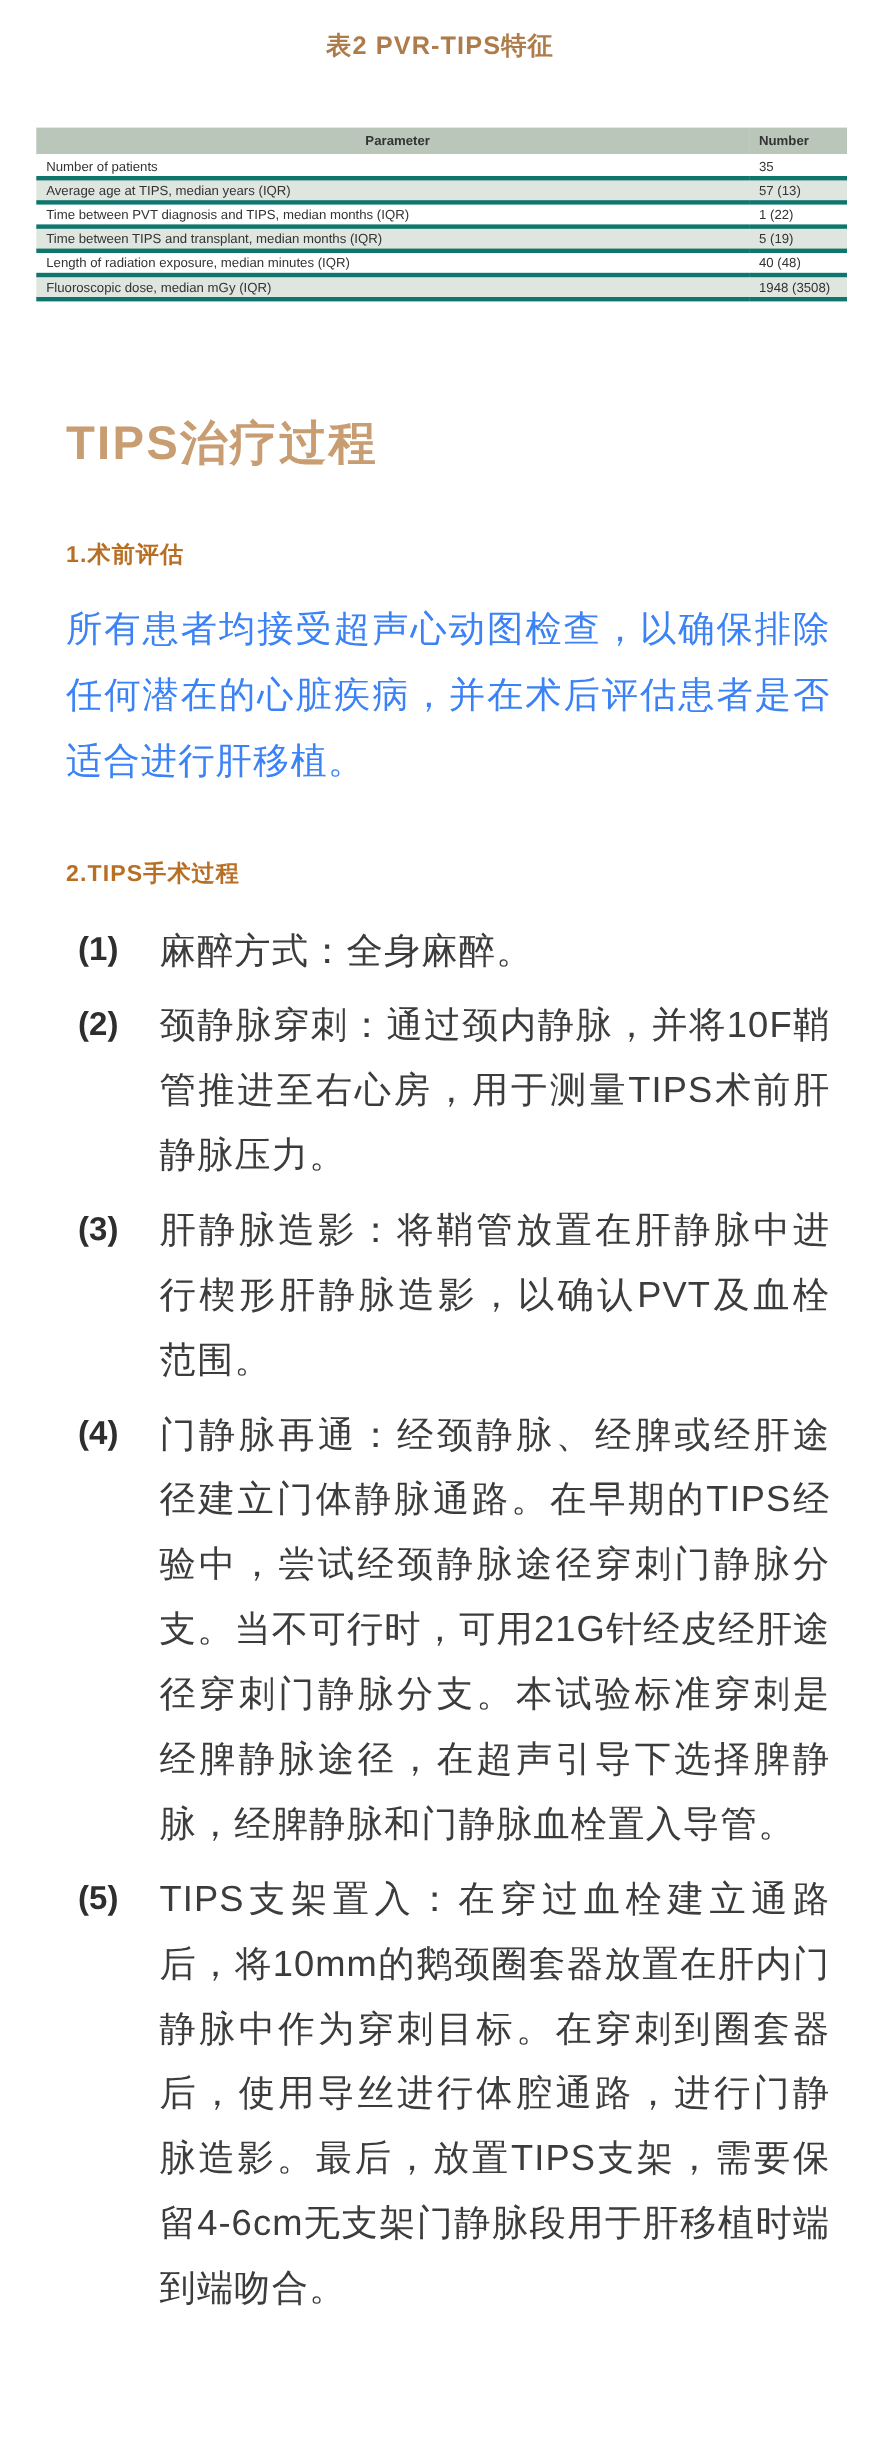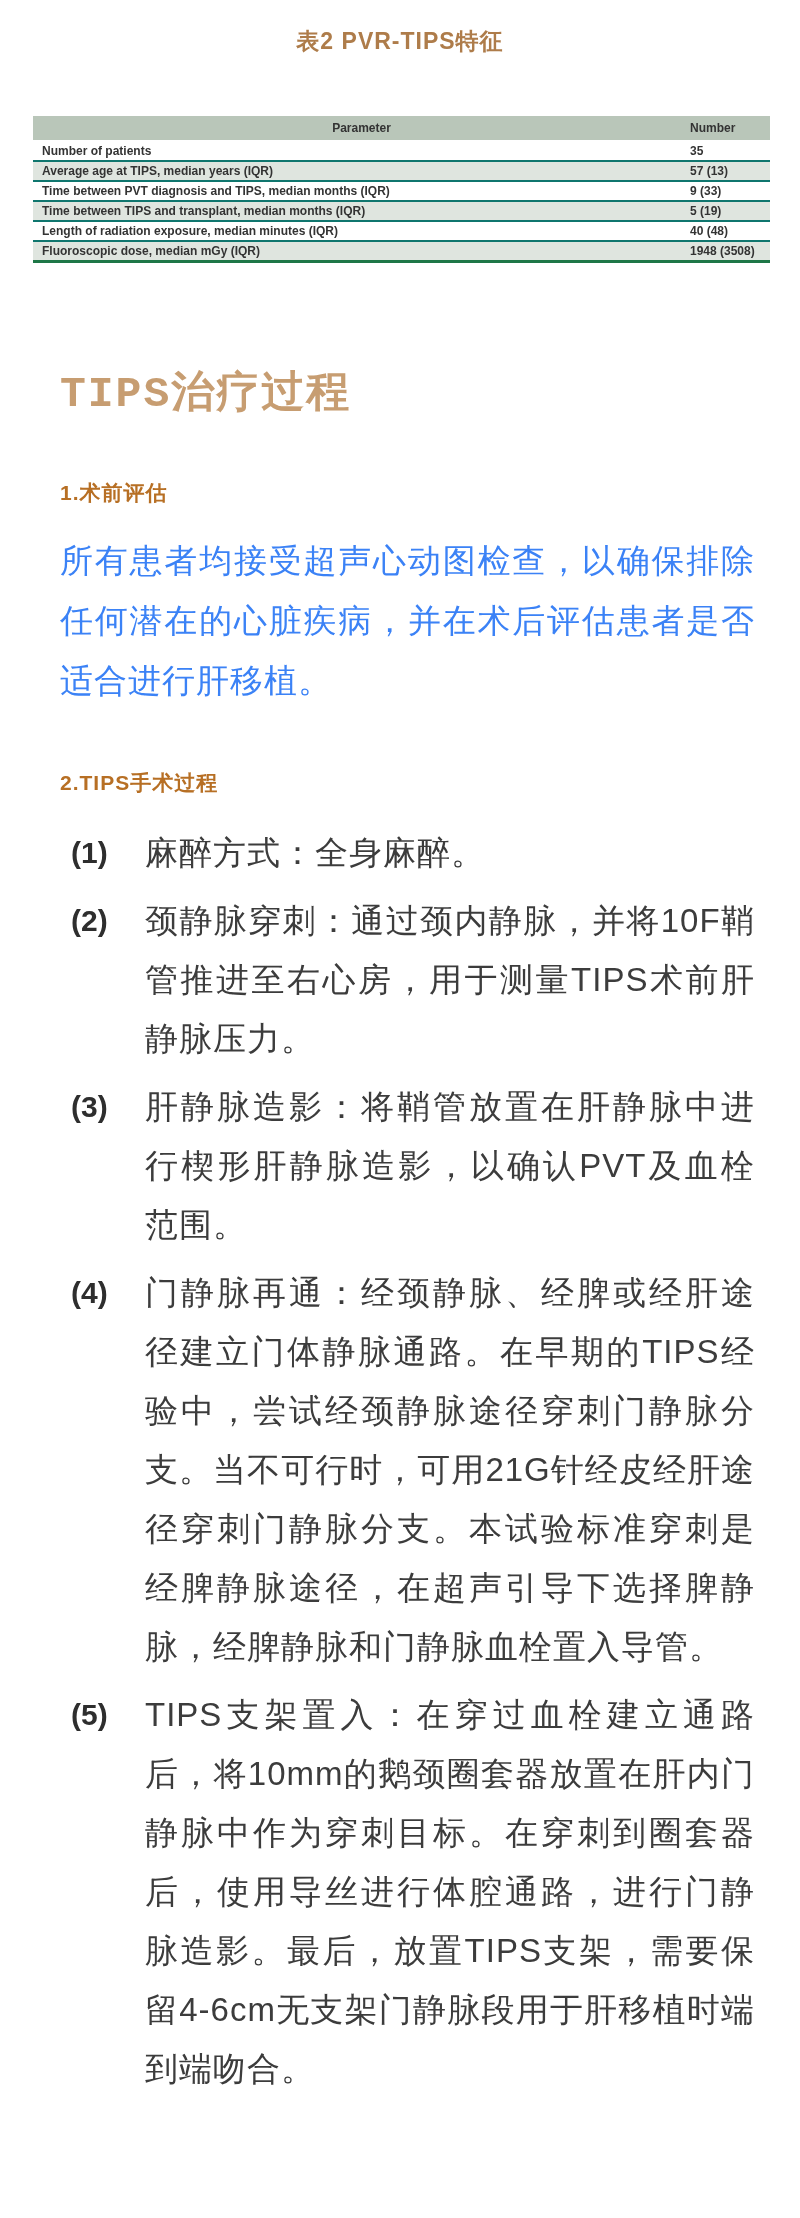--- a/index.html
+++ b/index.html
@@ -37,32 +37,31 @@
     background: #b9c6b9;
     font-weight: bold;
     text-align: left;
     padding: 5px 0 5px 9px;
     height: 24px;
     border-bottom: 2px solid #ffffff;
   }
   table.data-table td {
     padding: 2px 0 2px 9px;
     height: 19px;
-    border-bottom: 2px solid #0f766e;
+    border-bottom: 4px solid #0f766e;
     white-space: nowrap;
-    font-weight: bold;
   }
   table.data-table tr.alt td { background: #dfe5df; }
   table.data-table .col-param { width: 648px; text-align: center; }
   table.data-table .col-num   { width: 89px; }
 
   
   .main-heading {
     margin: 100px 0 0 60px;
-    font-family: Liberation Mono, monospace;
+    font-family: Liberation Sans, sans-serif;
     font-size: 43px;
     font-weight: bold;
     color: #c79d71;
     letter-spacing: 2px;
   }
   .sub-heading {
     margin: 58px 0 0 60px;
     font-size: 21px;
     font-weight: bold;
     color: #b76f24;
@@ -125,21 +124,21 @@
         <tr>
           <td>Number of patients</td>
           <td>35</td>
         </tr>
         <tr class="alt">
           <td>Average age at TIPS, median years (IQR)</td>
           <td>57 (13)</td>
         </tr>
         <tr>
           <td>Time between PVT diagnosis and TIPS, median months (IQR)</td>
-          <td>9 (33)</td>
+          <td>1 (22)</td>
         </tr>
         <tr class="alt">
           <td>Time between TIPS and transplant, median months (IQR)</td>
           <td>5 (19)</td>
         </tr>
         <tr>
           <td>Length of radiation exposure, median minutes (IQR)</td>
           <td>40 (48)</td>
         </tr>
         <tr class="alt">

